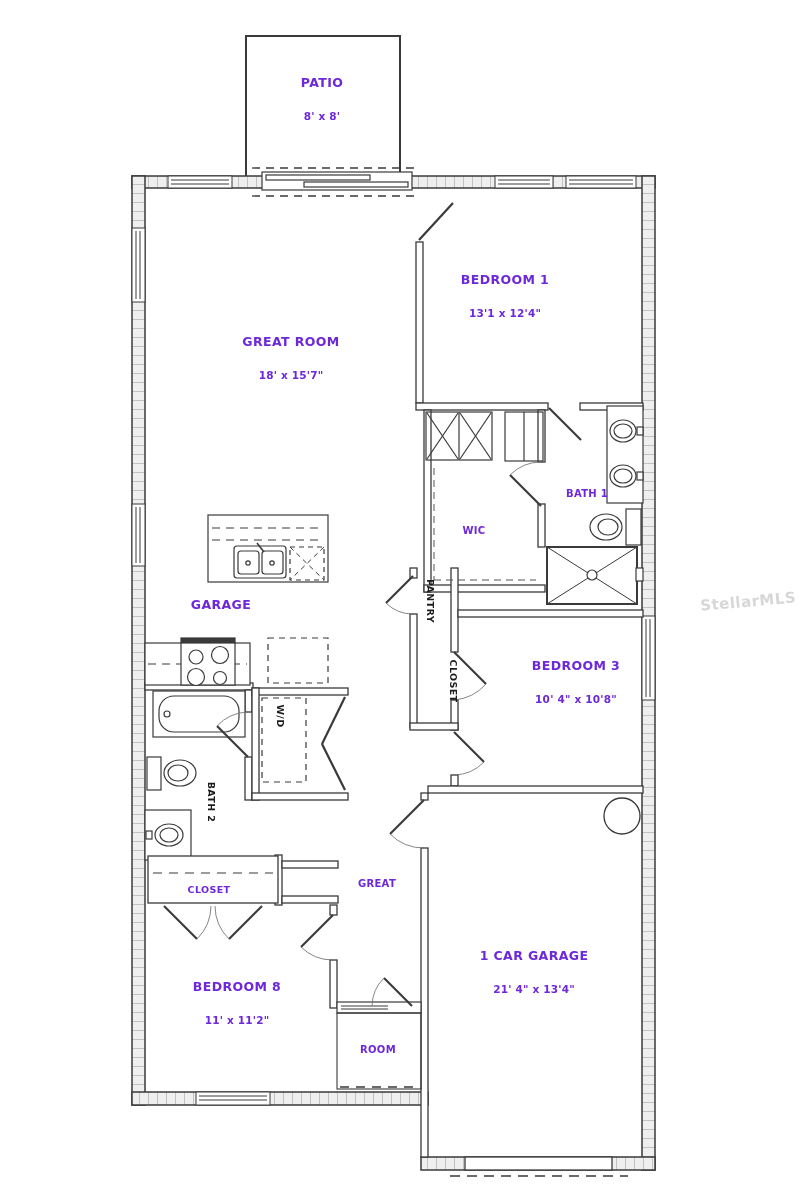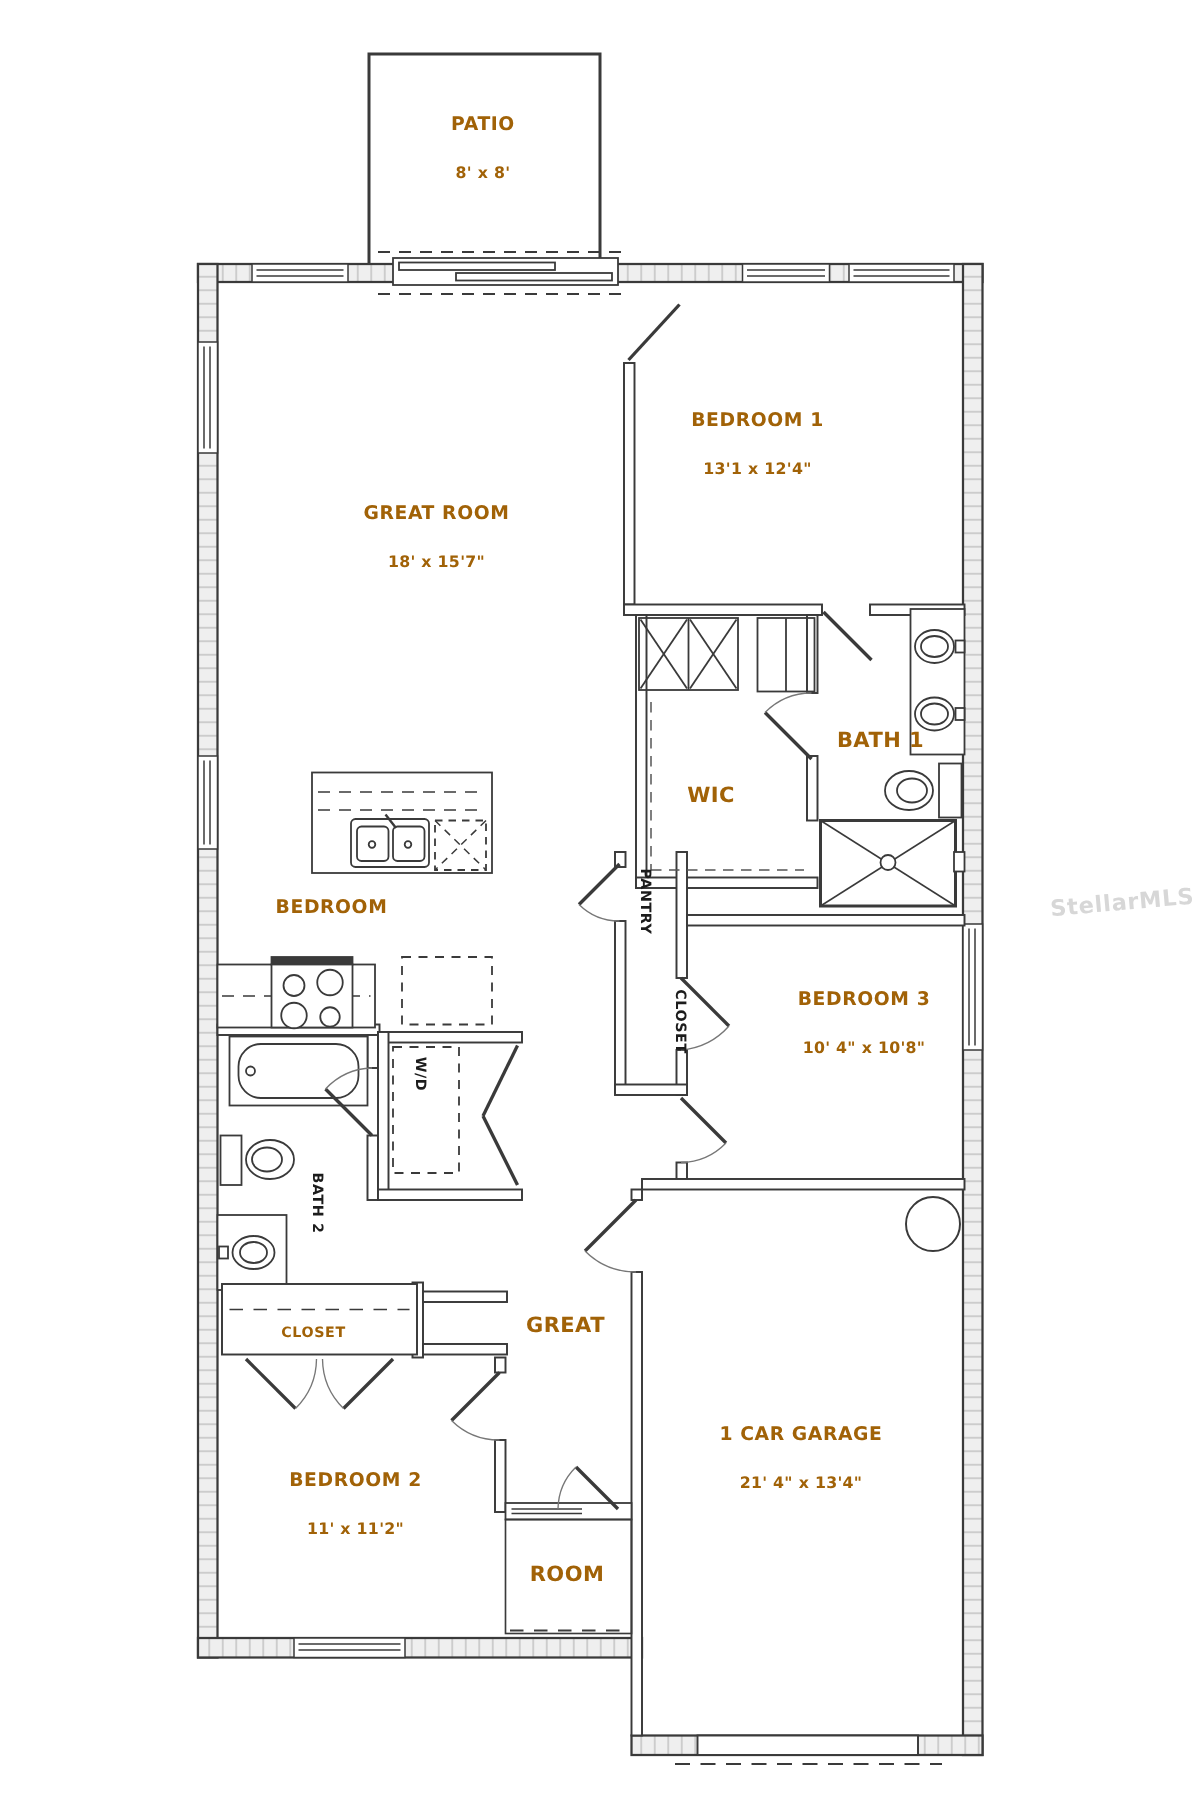--- a/index.html
+++ b/index.html
@@ -4,25 +4,25 @@
 <style>
   html,body{margin:0;padding:0;background:#ffffff;}
   .canvas{
     position:relative;width:800px;height:1200px;background:#ffffff;overflow:hidden;
     font-family:"DejaVu Sans", sans-serif;
   }
   .canvas svg{position:absolute;left:0;top:0;}
   .labels{position:absolute;left:0;top:0;width:100%;height:100%;}
   .room-label{
     position:absolute;transform:translate(-50%,-50%);
-    text-align:center;color:#a16207;white-space:nowrap;line-height:1.15;
+    text-align:center;color:#6d28d9;white-space:nowrap;line-height:1.15;
   }
   .room-label .rname{font-weight:700;font-size:12.5px;letter-spacing:.4px;}
   .room-label .rdims{font-weight:700;font-size:10.5px;margin-top:20px;letter-spacing:.2px;}
-  .room-label.sm .rname{font-size:14px;letter-spacing:.3px;}
+  .room-label.sm .rname{font-size:10px;letter-spacing:.3px;}
   .room-label.xs .rname{font-size:9.5px;}
   .v-label{
     position:absolute;transform:translate(-50%,-50%) rotate(90deg);
     font-weight:700;font-size:9.5px;color:#1c1c1c;letter-spacing:.4px;white-space:nowrap;
   }
   .watermark{
     position:absolute;left:700px;top:592px;width:110px;
     transform:rotate(-5deg);
     font-weight:700;font-size:15px;color:#d7d7d7;letter-spacing:.5px;
     user-select:none;
@@ -304,38 +304,38 @@
 
     <div class="room-label sm" style="left:587px;top:494px">
       <div class="rname">BATH 1</div>
     </div>
 
     <div class="room-label sm" style="left:474px;top:531px">
       <div class="rname">WIC</div>
     </div>
 
     <div class="room-label" style="left:221px;top:605px">
-      <div class="rname">BEDROOM</div>
+      <div class="rname">GARAGE</div>
     </div>
 
     <div class="room-label" style="left:576px;top:682px">
       <div class="rname">BEDROOM 3</div>
       <div class="rdims">10' 4" x 10'8"</div>
     </div>
 
     <div class="room-label sm" style="left:377px;top:884px">
       <div class="rname">GREAT</div>
     </div>
 
     <div class="room-label xs" style="left:209px;top:890px">
       <div class="rname">CLOSET</div>
     </div>
 
     <div class="room-label" style="left:237px;top:1003px">
-      <div class="rname">BEDROOM 2</div>
+      <div class="rname">BEDROOM 8</div>
       <div class="rdims">11' x 11'2"</div>
     </div>
 
     <div class="room-label sm" style="left:378px;top:1050px">
       <div class="rname">ROOM</div>
     </div>
 
     <div class="room-label" style="left:534px;top:972px">
       <div class="rname">1 CAR GARAGE</div>
       <div class="rdims">21' 4" x 13'4"</div>

